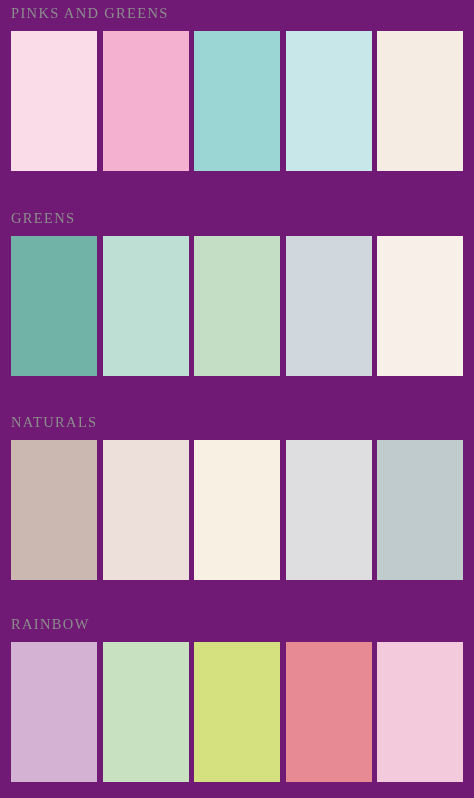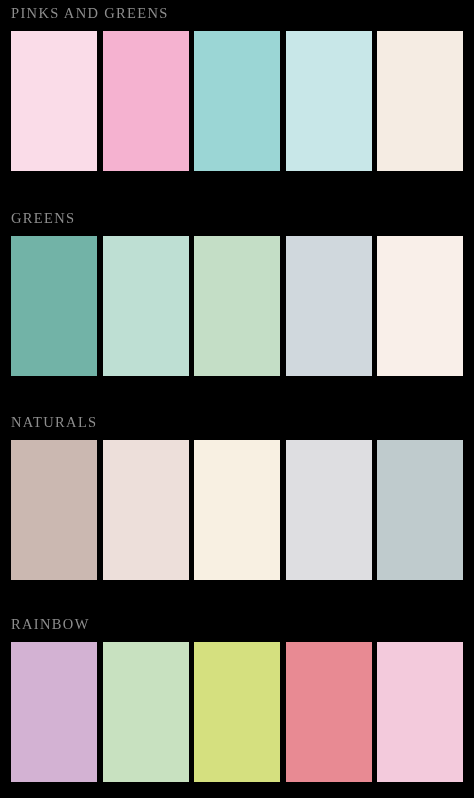--- a/index.html
+++ b/index.html
@@ -77,21 +77,21 @@
   .swatch::after {
     content: "";
     display: block;
     width: 100%;
     height: 100%;
   }
 </style>
 </head>
 <body>
 
-<div id="board" style="background: #000000;">
+<div id="board" style="background: #701a75;">
 
   <section class="palette-section sec-0">
     <h2 class="palette-title" style="color: rgb(141, 141, 141);">PINKS AND GREENS</h2>
     <div class="swatch-row">
       <div class="swatch" style="background-color: rgb(250, 220, 232);"></div>
       <div class="swatch" style="background-color: rgb(245, 178, 208);"></div>
       <div class="swatch" style="background-color: rgb(155, 214, 213);"></div>
       <div class="swatch" style="background-color: rgb(200, 231, 232);"></div>
       <div class="swatch" style="background-color: rgb(245, 236, 227);"></div>
     </div>

